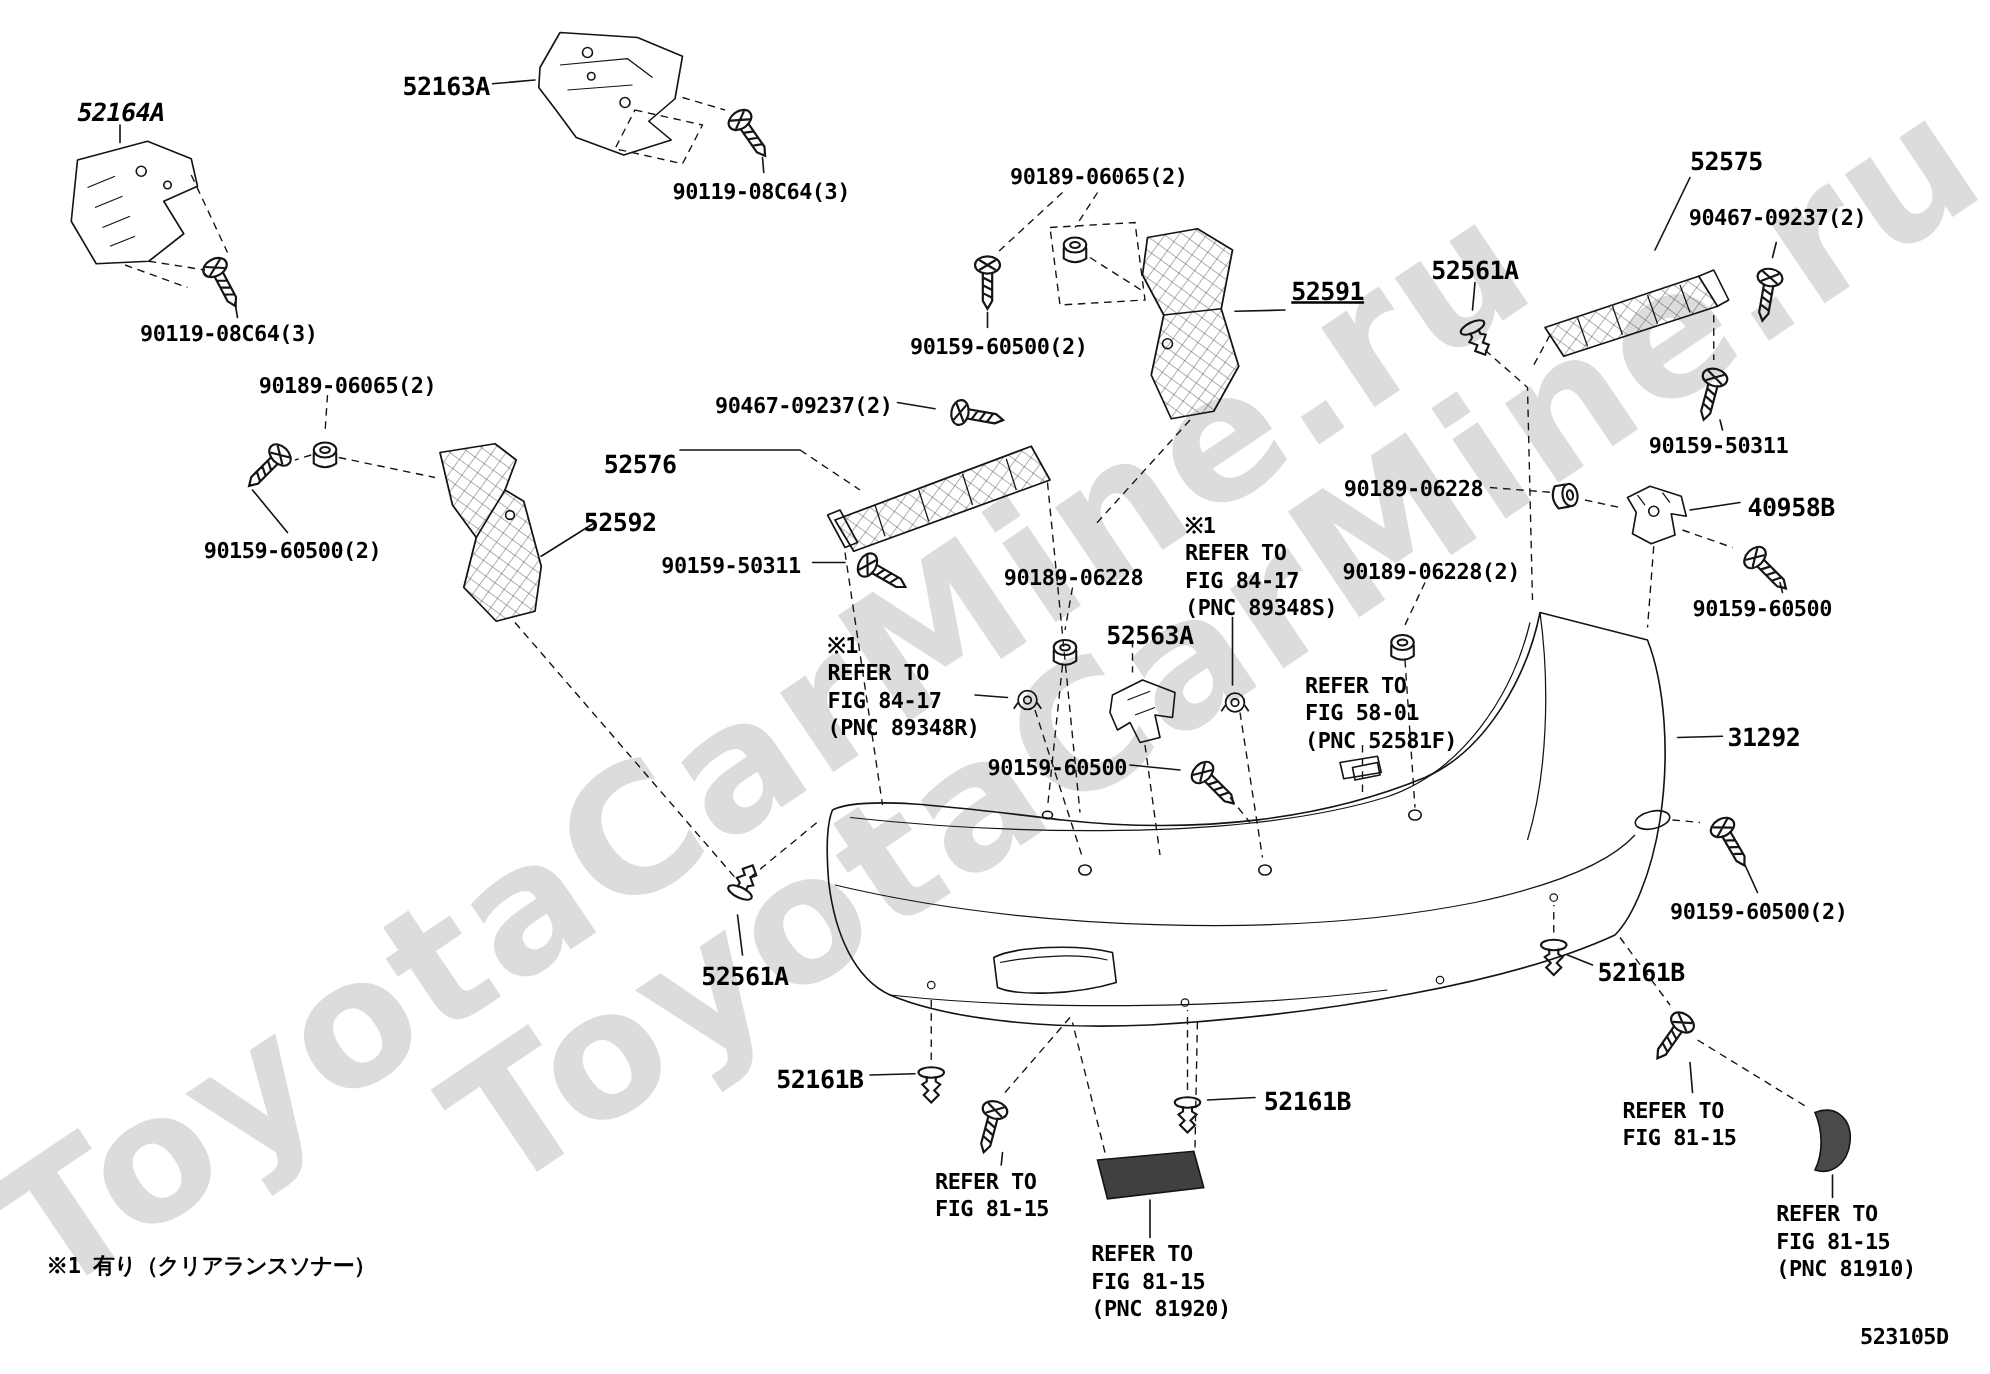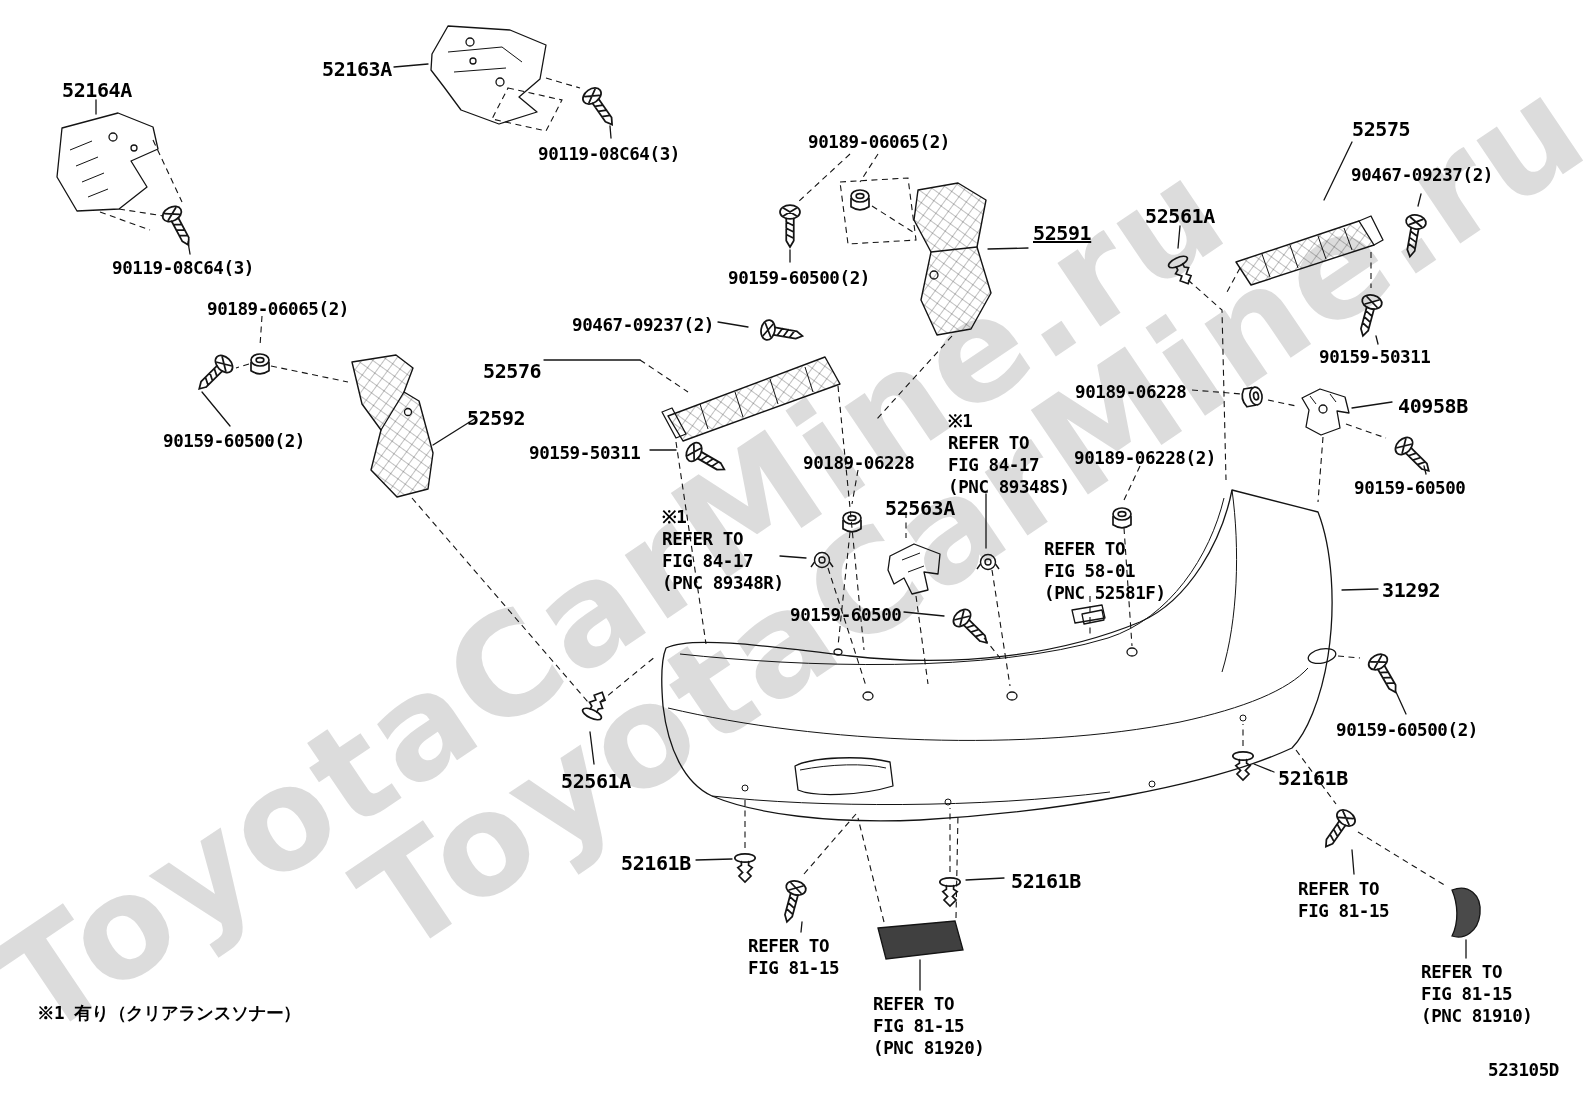--- a/index.html
+++ b/index.html
@@ -230,21 +230,21 @@
     </g>
 
     <g>
       <path class="dl" d="M884 922L858 818M956 918L958 814"></path>
       <path d="M878 928L955 921L963 950L886 959Z" fill="#404040" stroke="#141414" stroke-width="1.3"></path>
       <path class="ln" d="M920 960L920 990"></path>
     </g>
   </svg>
 
   <div id="labels">
-      <div class="lbl lg" style="left: 62px; top: 78px;">52164A</div>
+      <div class="lbl lg" style="left: 62px; top: 78px; font-style: italic;">52164A</div>
       <div class="lbl lg" style="left: 322px; top: 57px;">52163A</div>
       <div class="lbl md" style="left: 538px; top: 143px;">90119-08C64(3)</div>
       <div class="lbl md" style="left: 112px; top: 257px;">90119-08C64(3)</div>
       <div class="lbl md" style="left: 207px; top: 298px;">90189-06065(2)</div>
       <div class="lbl md" style="left: 163px; top: 430px;">90159-60500(2)</div>
       <div class="lbl lg" style="left: 467px; top: 406px;">52592</div>
       <div class="lbl md" style="left: 808px; top: 131px;">90189-06065(2)</div>
       <div class="lbl md" style="left: 728px; top: 267px;">90159-60500(2)</div>
       <div class="lbl lg" style="left: 1033px; top: 221px; text-decoration: underline;">52591</div>
       <div class="lbl md" style="left: 572px; top: 314px;">90467-09237(2)</div>

